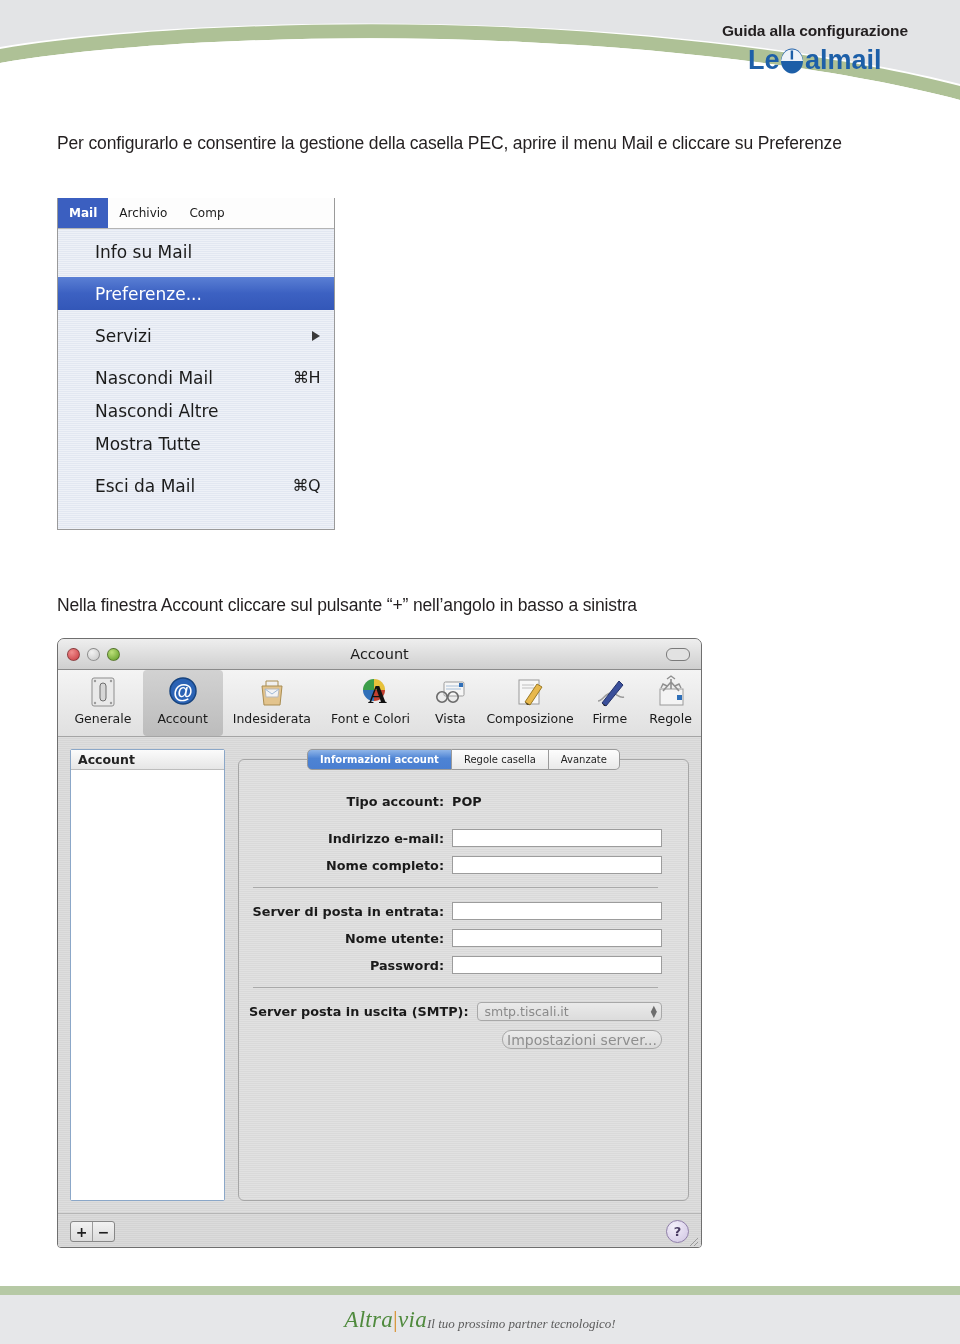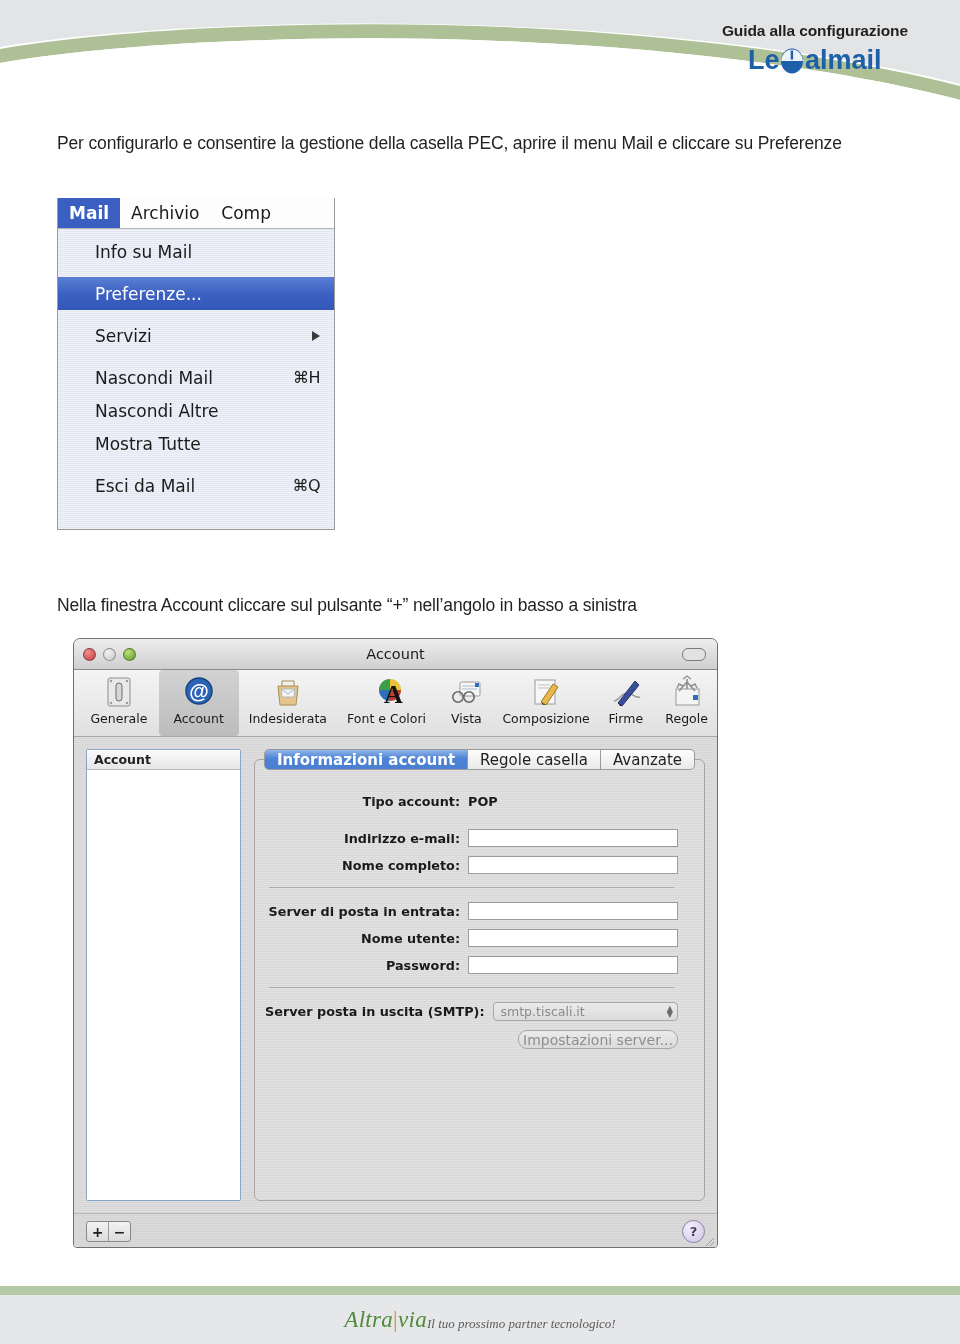--- a/index.html
+++ b/index.html
@@ -75,21 +75,21 @@
     height: 30px;
     background: #fdfdfd;
     border-bottom: 1px solid #b4b4b4;
     display: flex;
     align-items: stretch;
   }
   .menubar-item {
     display: flex;
     align-items: center;
     padding: 0 11px;
-    font-size: 17px;
+    font-size: 12px;
     color: #1a1a1a;
     white-space: nowrap;
   }
   .menubar-item.active {
     background: #3b5fc0;
     color: #ffffff;
     font-weight: bold;
   }
   .menubar-item.clipped { overflow: hidden; }
 
@@ -128,21 +128,20 @@
     left: 57px;
     top: 638px;
     width: 645px;
     height: 610px;
     border: 1px solid #6f6f6f;
     border-radius: 7px 7px 4px 4px;
     box-sizing: border-box;
     background: #d5d5d5;
     overflow: hidden;
     font-family: "DejaVu Sans", sans-serif;
-    margin-left: 16px;
   }
   .titlebar {
     position: relative;
     height: 30px;
     background: linear-gradient(to bottom,#eeeeee 0%, #cfcfcf 100%);
     border-bottom: 1px solid #8b8b8b;
     display: flex;
     align-items: center;
   }
   .traffic { display: flex; gap: 7px; margin-left: 9px; }
@@ -248,21 +247,21 @@
     height: 21px;
     display: flex;
     justify-content: center;
     z-index: 3;
   }
   .tab {
     height: 21px;
     padding: 0 12px;
     display: flex;
     align-items: center;
-    font-size: 15px;
+    font-size: 10px;
     color: #1f1f1f;
     background: linear-gradient(to bottom,#fdfdfd,#e9e9e9);
     border: 1px solid #9a9a9a;
     box-sizing: border-box;
     white-space: nowrap;
   }
   .tab:first-child { border-radius: 5px 0 0 5px; }
   .tab:last-child  { border-radius: 0 5px 5px 0; }
   .tab + .tab { border-left: none; }
   .tab.active {

